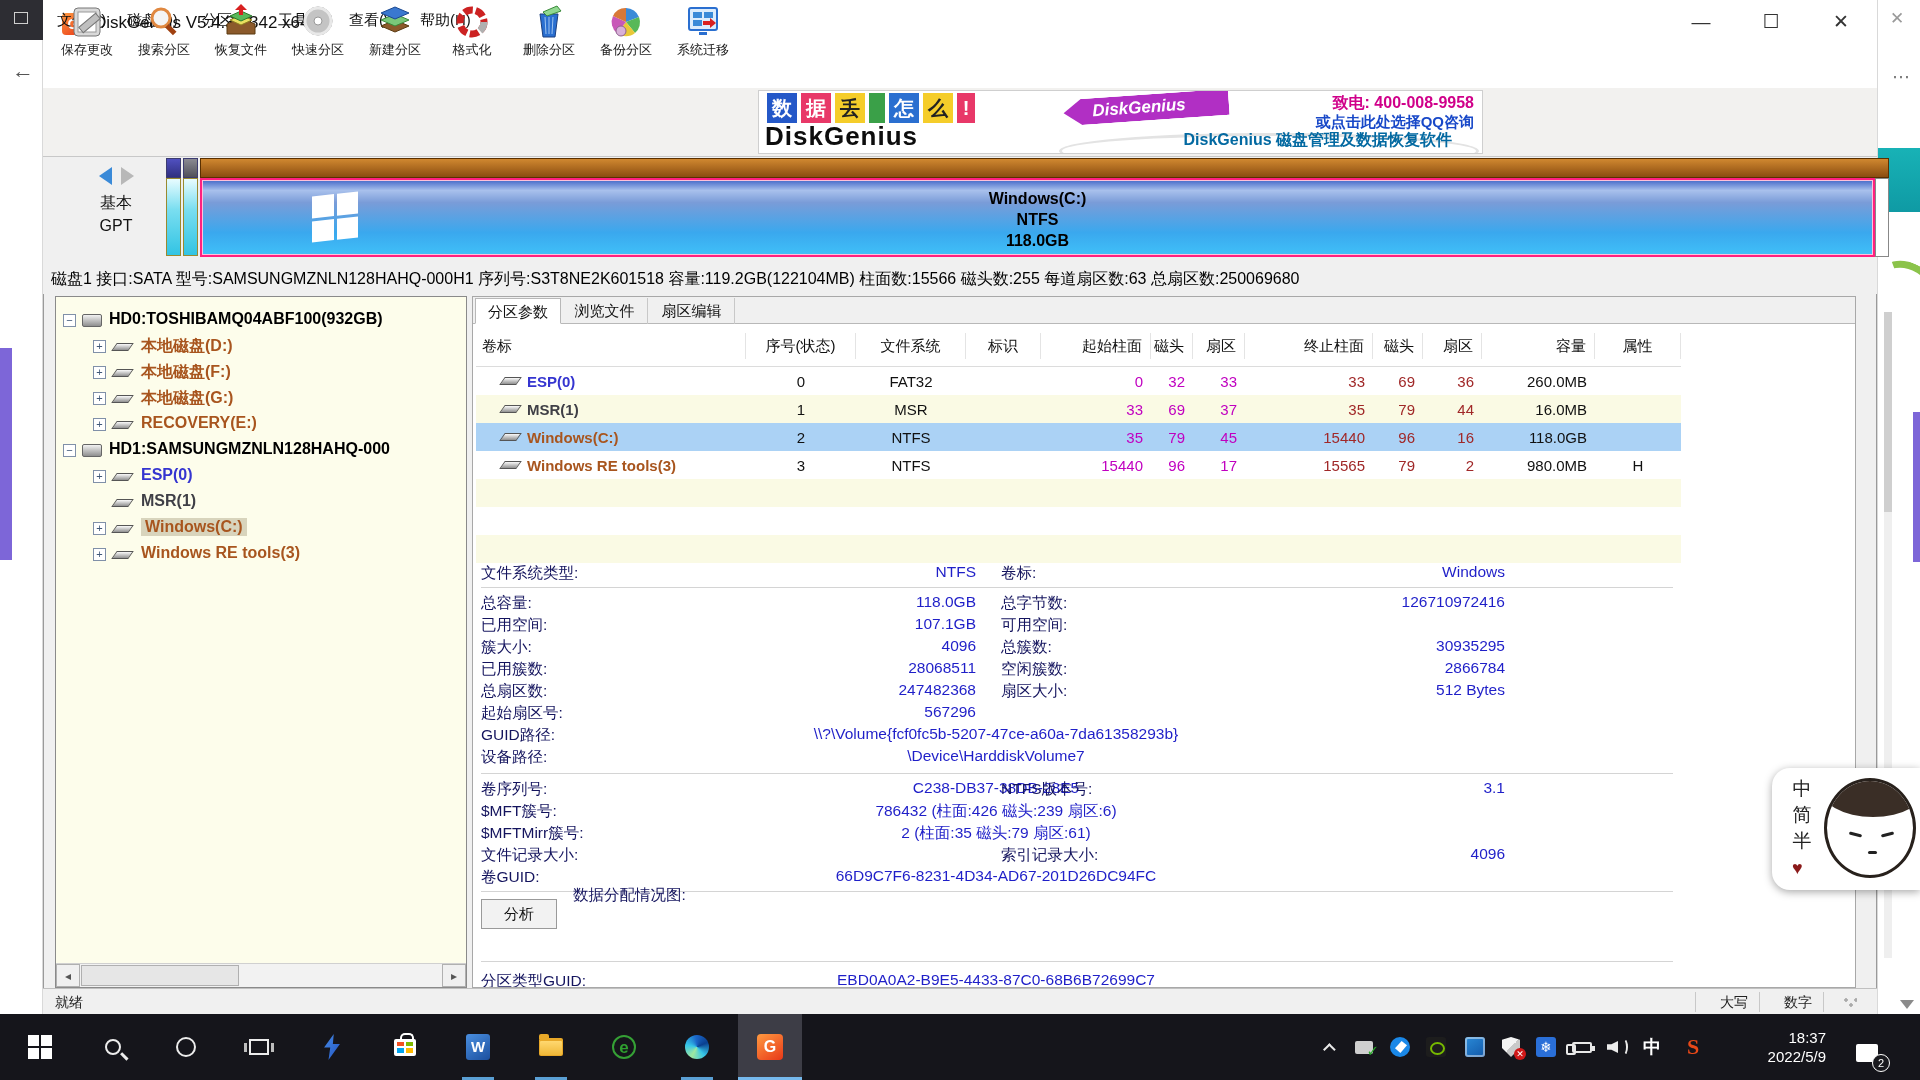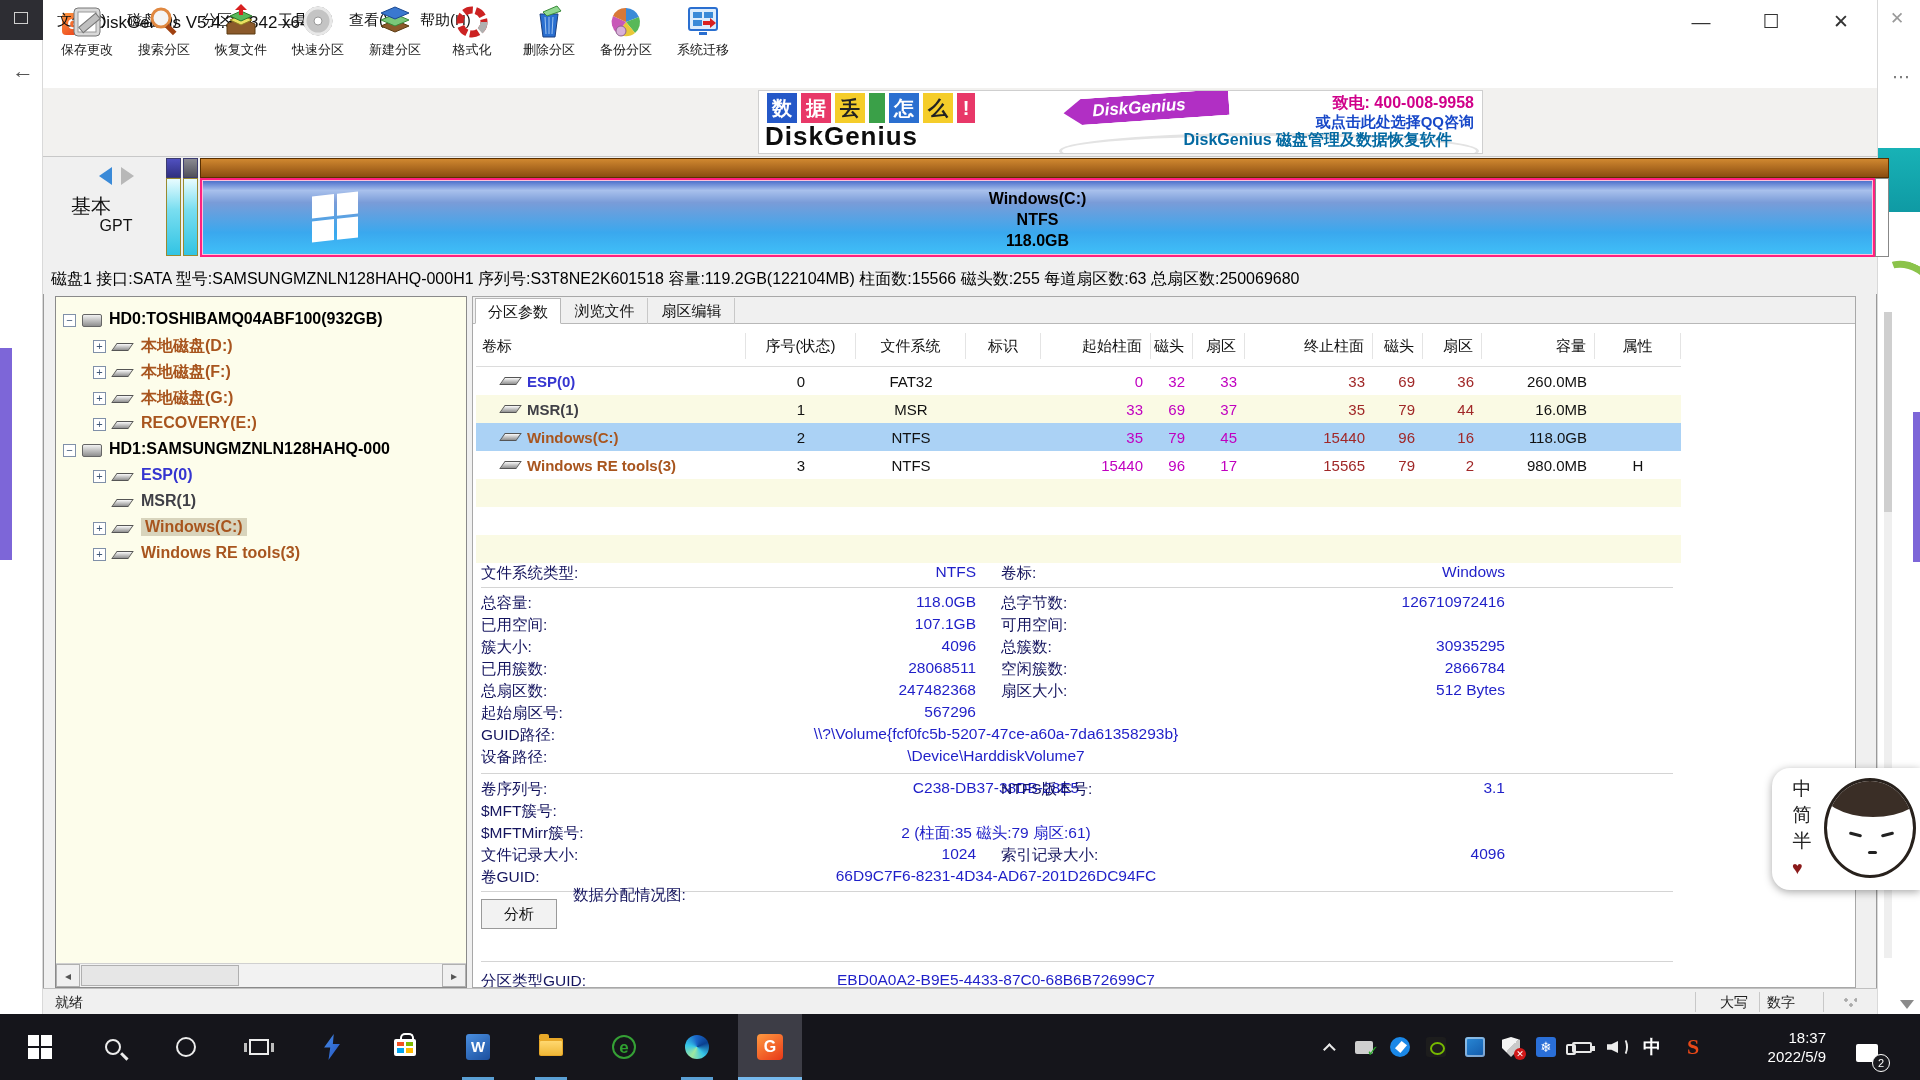--- a/index.html
+++ b/index.html
@@ -49,21 +49,21 @@
   .banner-phone { position:absolute; right:8px; top:2px; font-size:16px; font-weight:bold; color:#d0008a; }
   .banner-qq { position:absolute; right:8px; top:22px; font-size:15px; font-weight:bold; color:#1848c8; }
   .banner-tagline { position:absolute; right:30px; bottom:2px; font-size:16px; font-weight:bold; color:#0369a1; }
   .banner-swoosh { position:absolute; left:300px; bottom:-16px; width:420px; height:36px; border:3px solid #e3e3e3; border-radius:50%; }
 
   
   .part-panel { left:43px; top:157px; width:1834px; height:105px; background:#f0f0f0; }
   .nav-arrow { top:10px; width:0; height:0; border-top:9px solid transparent; border-bottom:9px solid transparent; }
   .nav-left { left:56px; border-right:13px solid #3a8ad8; }
   .nav-right { left:78px; border-left:13px solid #b8b8b8; }
-  .disk-kind { left:28px; top:36px; width:90px; font-size:20px; color:#111; }
+  .disk-kind { left:28px; top:36px; width:90px; text-align:center; font-size:16px; color:#111; }
   .disk-gpt { left:28px; top:60px; width:90px; text-align:center; font-size:16px; color:#111; }
   .graph { left:123px; top:1px; width:1723px; height:99px; }
   .strip-cap { position:absolute; top:0; width:15px; height:20px; border:1px solid #3c3c70; }
   .strip-body { position:absolute; top:20px; width:15px; height:78px; background:linear-gradient(180deg,#e8fcff,#7adef0 40%,#32c4e4); border:1px solid #9a8a30; }
   .brown-band { position:absolute; left:34px; top:0; width:1689px; height:20px; background:linear-gradient(180deg,#d08830,#8a4c10); border:1px solid #5a3000; }
   .win-part { position:absolute; left:34px; top:20px; width:1675px; height:79px; border:2px solid #ff2080; box-shadow:inset 0 0 0 1px #ffc0da; background:linear-gradient(180deg,#4468c8 0%,#a8c0ec 14%,#7a9cd8 30%,#3aa8ee 70%,#40c0f8 100%); }
   .re-part { position:absolute; left:1709px; top:20px; width:14px; height:79px; background:#fff; border:1px solid #888; }
   .win-logo { position:absolute; left:110px; top:14px; width:46px; height:46px; display:grid; grid-template-columns:1fr 1fr; grid-template-rows:1fr 1fr; gap:3px; transform:skewY(-6deg); }
   .win-logo span { background:#fff; }
   .part-label { position:absolute; left:0; top:8px; width:100%; text-align:center; font-size:16px; font-weight:600; color:#000; line-height:21px; }
@@ -111,21 +111,21 @@
   .d-rv { position:absolute; left:528px; width:504px; text-align:right; color:#1f1fc8; }
   .d-hr { position:absolute; left:8px; width:1192px; height:1px; background:#d4d4d4; }
   .analyze-btn { position:absolute; left:8px; width:76px; height:30px; background:#f2f2f2; border:1px solid #9a9a9a; font-size:15px; color:#111; text-align:center; line-height:28px; }
   .analyze-label { position:absolute; left:100px; top:5px; font-size:15.5px; color:#14145e; }
 
   
   .statusbar { left:43px; top:988px; width:1834px; height:26px; background:#f0f0f0; border-top:1px solid #c0c0c0; font-size:14px; color:#222; }
   .sb-ready { position:absolute; left:12px; top:5px; }
   .sb-sep { position:absolute; top:3px; width:1px; height:20px; background:#c8c8c8; }
   .sb-caps { position:absolute; left:1660px; top:5px; width:62px; text-align:center; }
-  .sb-num { position:absolute; left:1724px; top:5px; width:62px; text-align:left; }
+  .sb-num { position:absolute; left:1724px; top:5px; width:62px; text-align:center; }
   .sb-grip { position:absolute; left:1800px; top:8px; width:14px; height:14px;
     background:radial-gradient(circle at 3px 3px,#aaa 1.5px,transparent 2px),radial-gradient(circle at 8px 8px,#aaa 1.5px,transparent 2px),radial-gradient(circle at 13px 3px,#aaa 1.5px,transparent 2px); }
 
   
   .taskbar { left:0; top:1014px; width:1920px; height:66px; background:#15151b; }
   .tb-slot { position:absolute; top:0; width:64px; height:66px; display:flex; align-items:center; justify-content:center; }
   .tb-slot.active { background:#3d3d46; }
   .tb-underline { position:absolute; bottom:0; left:16px; width:32px; height:3px; background:#5a9fd4; }
   .tb-underline.full { left:0; width:64px; background:#76b9ed; }
   .start-logo { width:24px; height:24px; display:grid; grid-template-columns:1fr 1fr; grid-template-rows:1fr 1fr; gap:2px; }
@@ -554,28 +554,28 @@
       </div>
       <div class="d-hr" style="top:214px"></div>
       <div class="d-row" style="top:220px">
         <span class="d-l">卷序列号:</span>
           <span class="d-cv">C238-DB37-38DB-28E5</span>
         <span class="d-r">NTFS版本号:</span>
           <span class="d-rv">3.1</span>
       </div>
       <div class="d-row" style="top:242px">
         <span class="d-l">$MFT簇号:</span>
+          <span class="d-cv">786432 (柱面:426 磁头:239 扇区:6)</span>
       </div>
       <div class="d-row" style="top:264px">
         <span class="d-l">$MFTMirr簇号:</span>
           <span class="d-cv">2 (柱面:35 磁头:79 扇区:61)</span>
       </div>
       <div class="d-row" style="top:286px">
         <span class="d-l">文件记录大小:</span>
-          <span class="d-lv">1024</span>
         <span class="d-r">索引记录大小:</span>
           <span class="d-rv">4096</span>
       </div>
       <div class="d-row" style="top:308px">
         <span class="d-l">卷GUID:</span>
           <span class="d-cv">66D9C7F6-8231-4D34-AD67-201D26DC94FC</span>
       </div>
       <div class="d-hr" style="top:332px"></div>
       <div class="analyze-btn" style="top:340px">分析</div>
       <div class="analyze-label" style="top:326px">数据分配情况图:</div>

